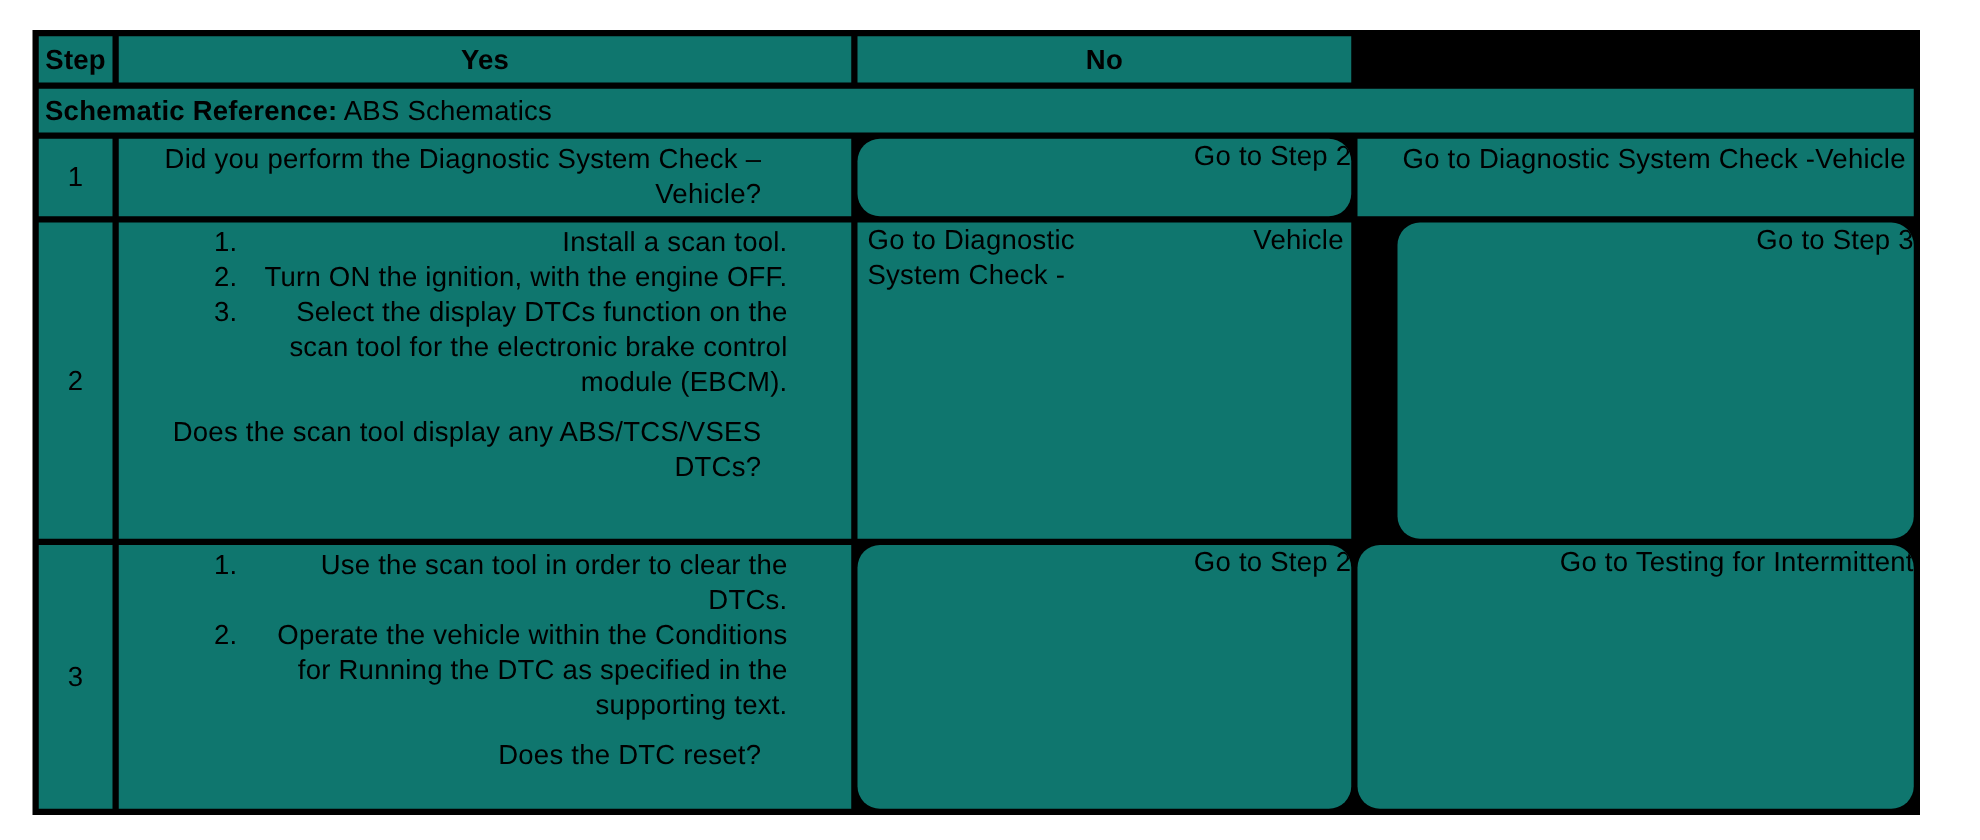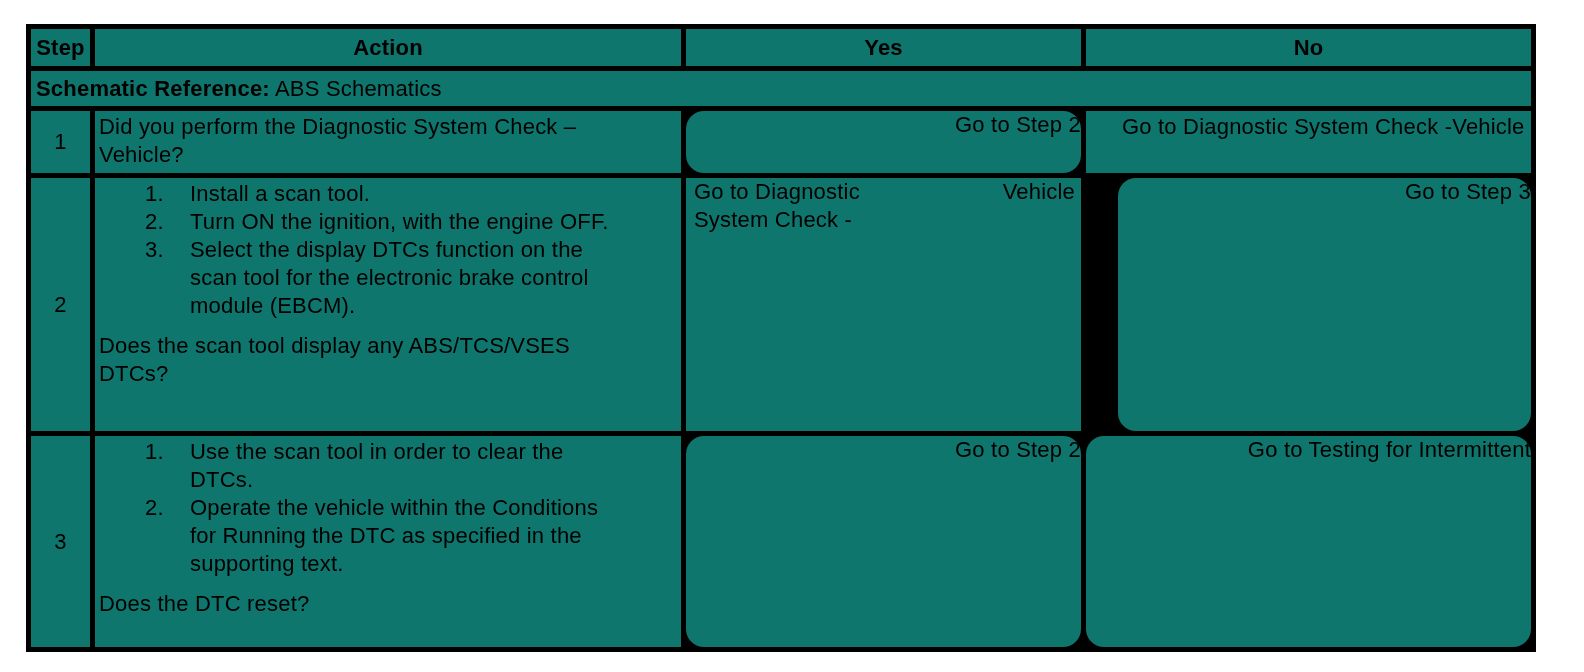--- a/index.html
+++ b/index.html
@@ -15,21 +15,21 @@
     grid-template-columns:59px 586px 395px 1fr;
     grid-template-rows:37px 35px 62px 253px 1fr;
     gap:5px; padding:5px;
   }
   .cell { background:#0f766e; overflow:hidden; box-sizing:border-box; }
   .hd { display:flex; align-items:center; justify-content:center; font-weight:bold; }
   .schema { grid-column:1 / -1; display:flex; align-items:center; padding-left:5px; }
   .schema .lbl { font-weight:bold; }
   .schema .val { white-space:pre; }
   .stepcell { display:flex; align-items:center; justify-content:center; }
-  .action { padding:2px 8px 4px 4px; }
+  .action { padding:2px 8px 4px 4px;text-align:right; }
   .alist { margin-left:46px; }
   .oli { display:flex; }
   .oli .num { width:45px; flex:none; }
   .oli .txt { width:440px; }
   .aq { width:510px; }
   .aq.gap { margin-top:12px; }
   .ans { display:flex; }
   .ans.bottom { justify-content:flex-end; }
   .ans.center { text-align:center;border-radius:18px; }
   .r1yes { padding-bottom:2px; }
@@ -40,21 +40,20 @@
   .r2no  { padding-bottom:2px;margin-left:32px; }
   .r3yes { padding-bottom:2px; }
   .r3no  { }
 </style>
 </head>
 <body>
 
 <div class="tbl">
 
   <div class="cell hd">Step</div>
-  <div class="cell hd">Action</div>
   <div class="cell hd">Yes</div>
   <div class="cell hd">No</div>
 
   <div class="cell schema">
     <span class="lbl">Schematic Reference:</span>
       <span class="val"> ABS Schematics</span>
   </div>
 
   <div class="cell stepcell">1</div>
   <div class="cell action">

